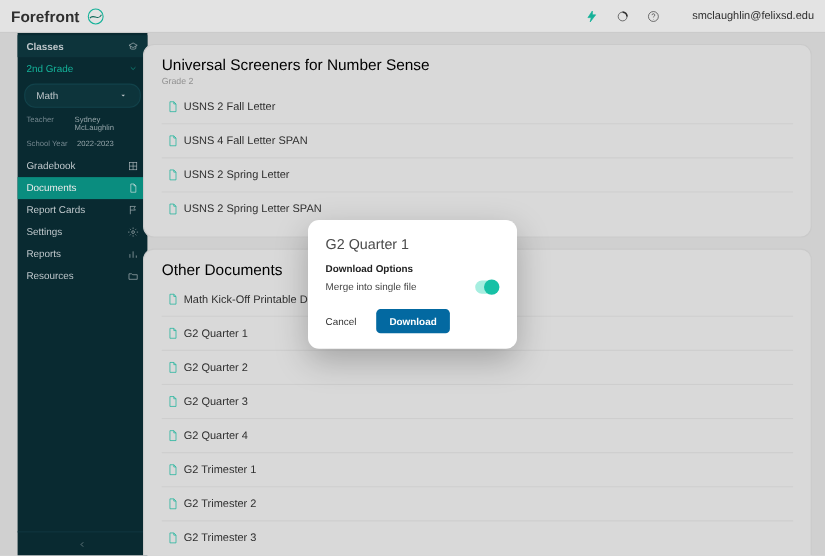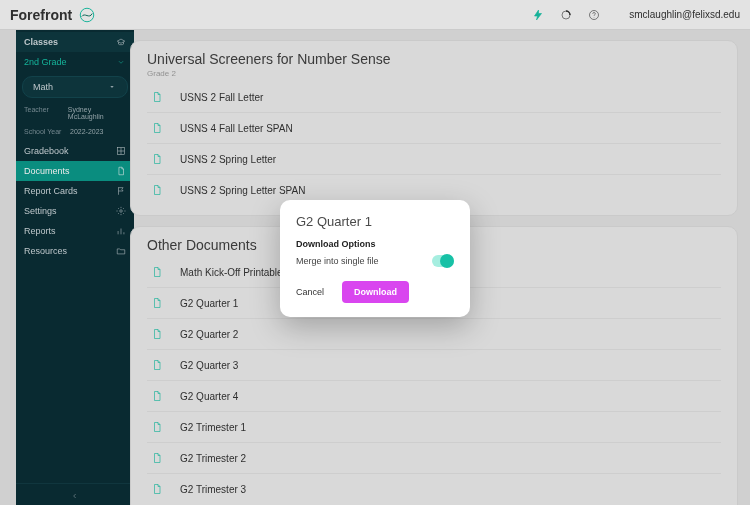--- a/index.html
+++ b/index.html
@@ -27,38 +27,38 @@
   .sb-item .ricon { width: 10px; height: 10px; flex: 0 0 auto; display: flex; align-items: center; justify-content: center; }
   .sb-meta { padding: 4px 8px; font-size: 7px; color: #9fb0b5; display: flex; }
   .sb-meta .k { width: 46px; color: #7d929a; }
   .sb-spacer { flex: 1; }
   .sb-collapse { height: 22px; display: flex; align-items: center; justify-content: center; border-top: 1px solid #123b44; }
   .sb-collapse svg { width: 8px; height: 8px; }
 
   
   .main { position: absolute; top: 30px; left: 118px; right: 0; bottom: 0; padding: 10px 12px; overflow: hidden; }
   .card { background: #ececec; border: 1px solid #dcdcdc; border-radius: 10px; padding: 10px 16px 12px; margin-bottom: 10px; }
-  .card-title { font-size: 14px; color: #404040; font-weight: 400; }
+  .card-title { font-size: 14px; color: #000000; font-weight: 400; }
   .card-subtitle { font-size: 8px; color: #9e9e9e; margin-top: 2px; margin-bottom: 6px; }
-  .doc-row { display: flex; align-items: center; gap: 17px; padding: 6px 4px; font-size: 10px; color: #333; }
+  .doc-row { display: flex; align-items: center; gap: 4px; padding: 6px 4px; font-size: 10px; color: #333; }
   .doc-icon { width: 12px; height: 14px; flex: 0 0 auto; }
   .doc-icon svg { display: block; }
   .sep { height: 1px; background: #e0e0e0; margin: 2px 0; }
 
   
   .overlay { position: absolute; inset: 0; background: rgba(0,0,0,0.08); display: flex; align-items: flex-start; justify-content: center; padding-top: 200px; }
   .modal { width: 190px; background: #fff; border-radius: 10px; box-shadow: 0 10px 30px rgba(0,0,0,0.25); padding: 14px 16px 14px; }
   .modal-title { font-size: 13px; color: #4a4a4a; font-weight: 400; margin-bottom: 10px; }
   .modal-sub { font-size: 9px; font-weight: 700; color: #222; margin-bottom: 6px; }
   .opt-row { display: flex; align-items: center; justify-content: space-between; font-size: 9px; color: #444; margin-bottom: 14px; }
   .toggle { width: 22px; height: 12px; background: #a6eee0; border-radius: 10px; position: relative; }
   .toggle .knob { position: absolute; right: 0; top: -1px; width: 14px; height: 14px; background: #17c1a6; border-radius: 50%; }
   .modal-actions { display: flex; align-items: center; gap: 18px; }
   .btn-cancel { font-size: 9px; color: #333; background: none; border: none; cursor: pointer; text-align: center; }
-  .btn-primary { font-size: 9px; color: #fff; background: #d946ef; border: none; border-radius: 4px; padding: 6px 12px; cursor: pointer; font-weight: 600; }
+  .btn-primary { font-size: 9px; color: #fff; background: #0369a1; border: none; border-radius: 4px; padding: 6px 12px; cursor: pointer; font-weight: 600; }
 
   
   svg { fill: none; stroke: currentColor; stroke-width: 1.3; }
 </style>
 </head>
 <body>
 
 <div class="topbar">
   <span class="brand">Forefront</span>
   <span class="brand-logo">

